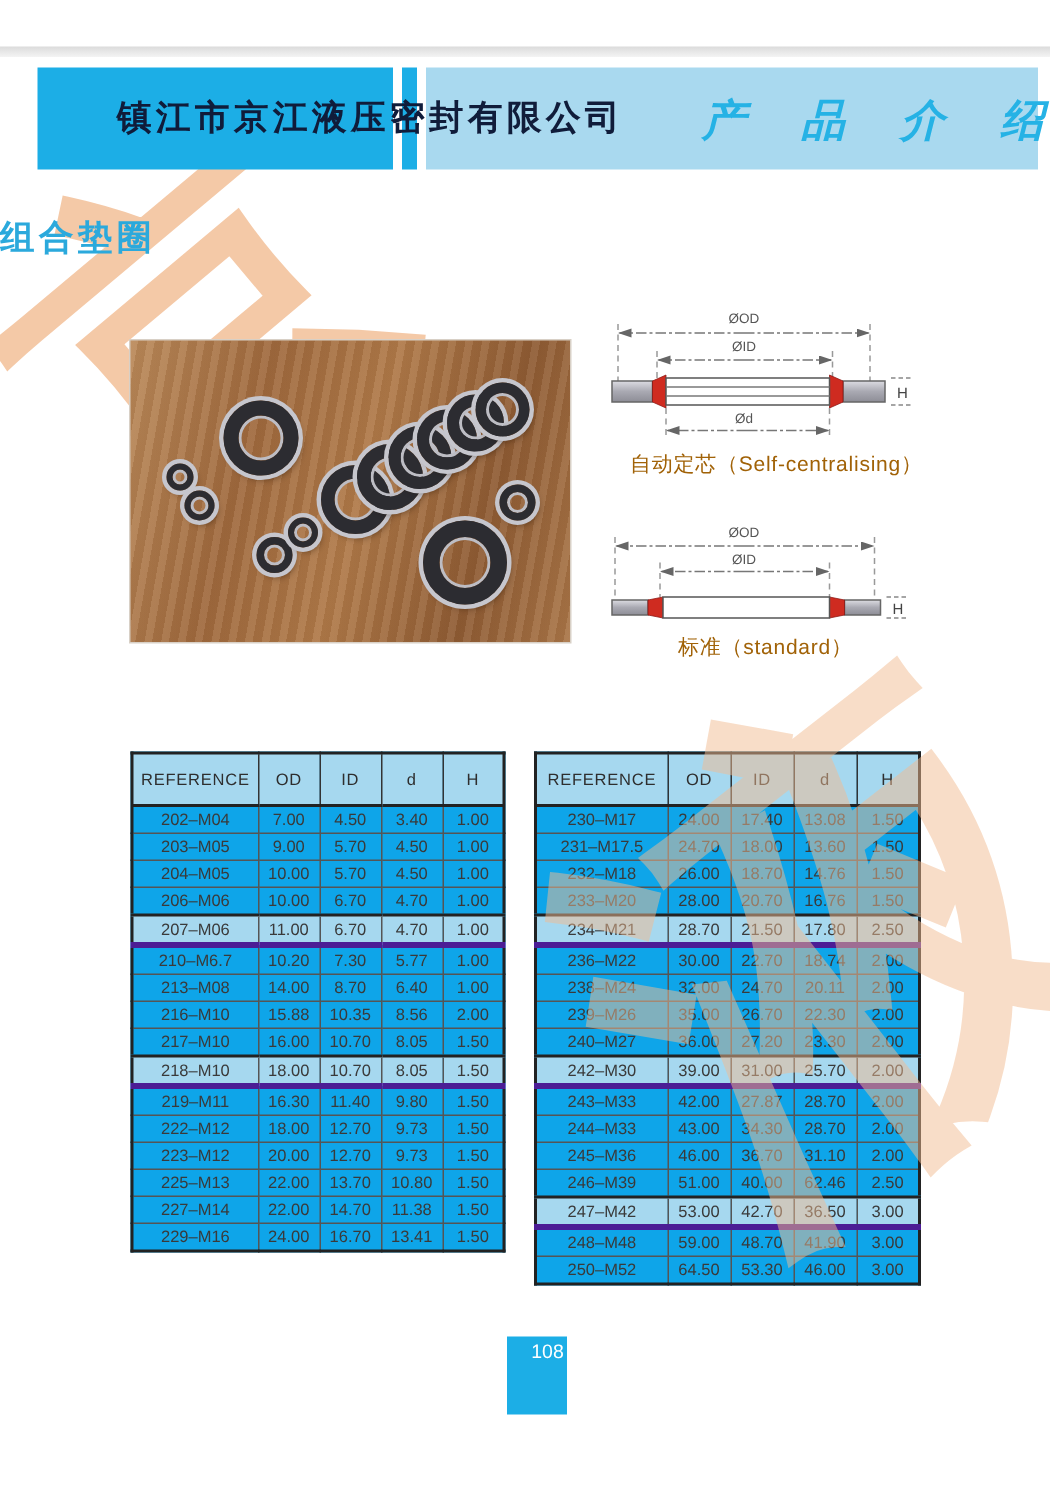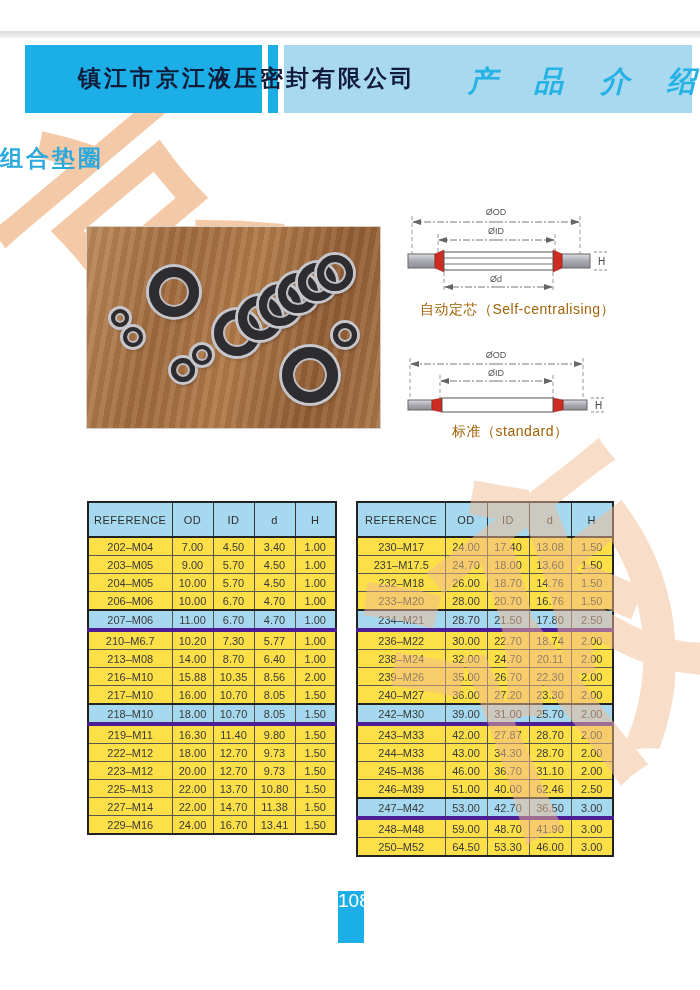--- a/index.html
+++ b/index.html
@@ -33,32 +33,32 @@
   .photo .grain{position:absolute;inset:0;
          background:repeating-linear-gradient(100deg,rgba(255,255,255,.07) 0 5px,rgba(60,30,10,.07) 5px 11px);}
   .ring{position:absolute;border-radius:50%;border:solid #2c2c31;
         box-shadow:0 0 0 3px #c6c6cd,2px 3px 4px rgba(40,20,5,.45),inset 0 0 0 2px #bdbdc4;}
   
   .diag-svg{position:absolute;z-index:2;}
   .diag-caption{position:absolute;z-index:2;font-size:14px;color:#a16207;letter-spacing:.5px;}
   .dimtext{font-size:9px;fill:#555;font-family:"Liberation Sans",sans-serif;}
   .htext{font-size:10px;fill:#444;font-family:"Liberation Sans",sans-serif;}
   
-  table.seal{position:absolute;top:501px;border-collapse:collapse;z-index:2;background:#fde047;
+  table.seal{position:absolute;top:501px;border-collapse:collapse;z-index:2;background:#0ea5e9;
         border:2px solid #222;}
   table.seal th{background:var(--header_blue);border:1px solid #333;border-bottom:2px solid #222;
         height:31px;font-size:11px;font-weight:normal;color:#2e2e2e;letter-spacing:.5px;}
   table.seal td{border:1px solid #555;height:17px;text-align:center;font-size:11px;color:#3a3a3a;
         padding:0 1px;}
   table.seal tr.hl td{background:var(--header_blue);border-top:2px solid #222;border-bottom:4px solid #4c1d95;}
   #table-left{left:87px;}
   #table-right{left:356px;}
   
   .page-num{position:absolute;left:338px;top:891px;width:26px;height:52px;background:var(--accent_blue);
-        z-index:2;color:#fff;font-size:19px;text-align:center;line-height:19px;}
+        z-index:2;color:#fff;font-size:13px;text-align:center;line-height:19px;padding-left:14px;}
 </style>
 </head>
 <body>
 
 <div class="page">
 
   <div class="top-smudge"></div>
 
   <div class="wm wm1">京</div>
   <div class="wm wm2">液</div>

